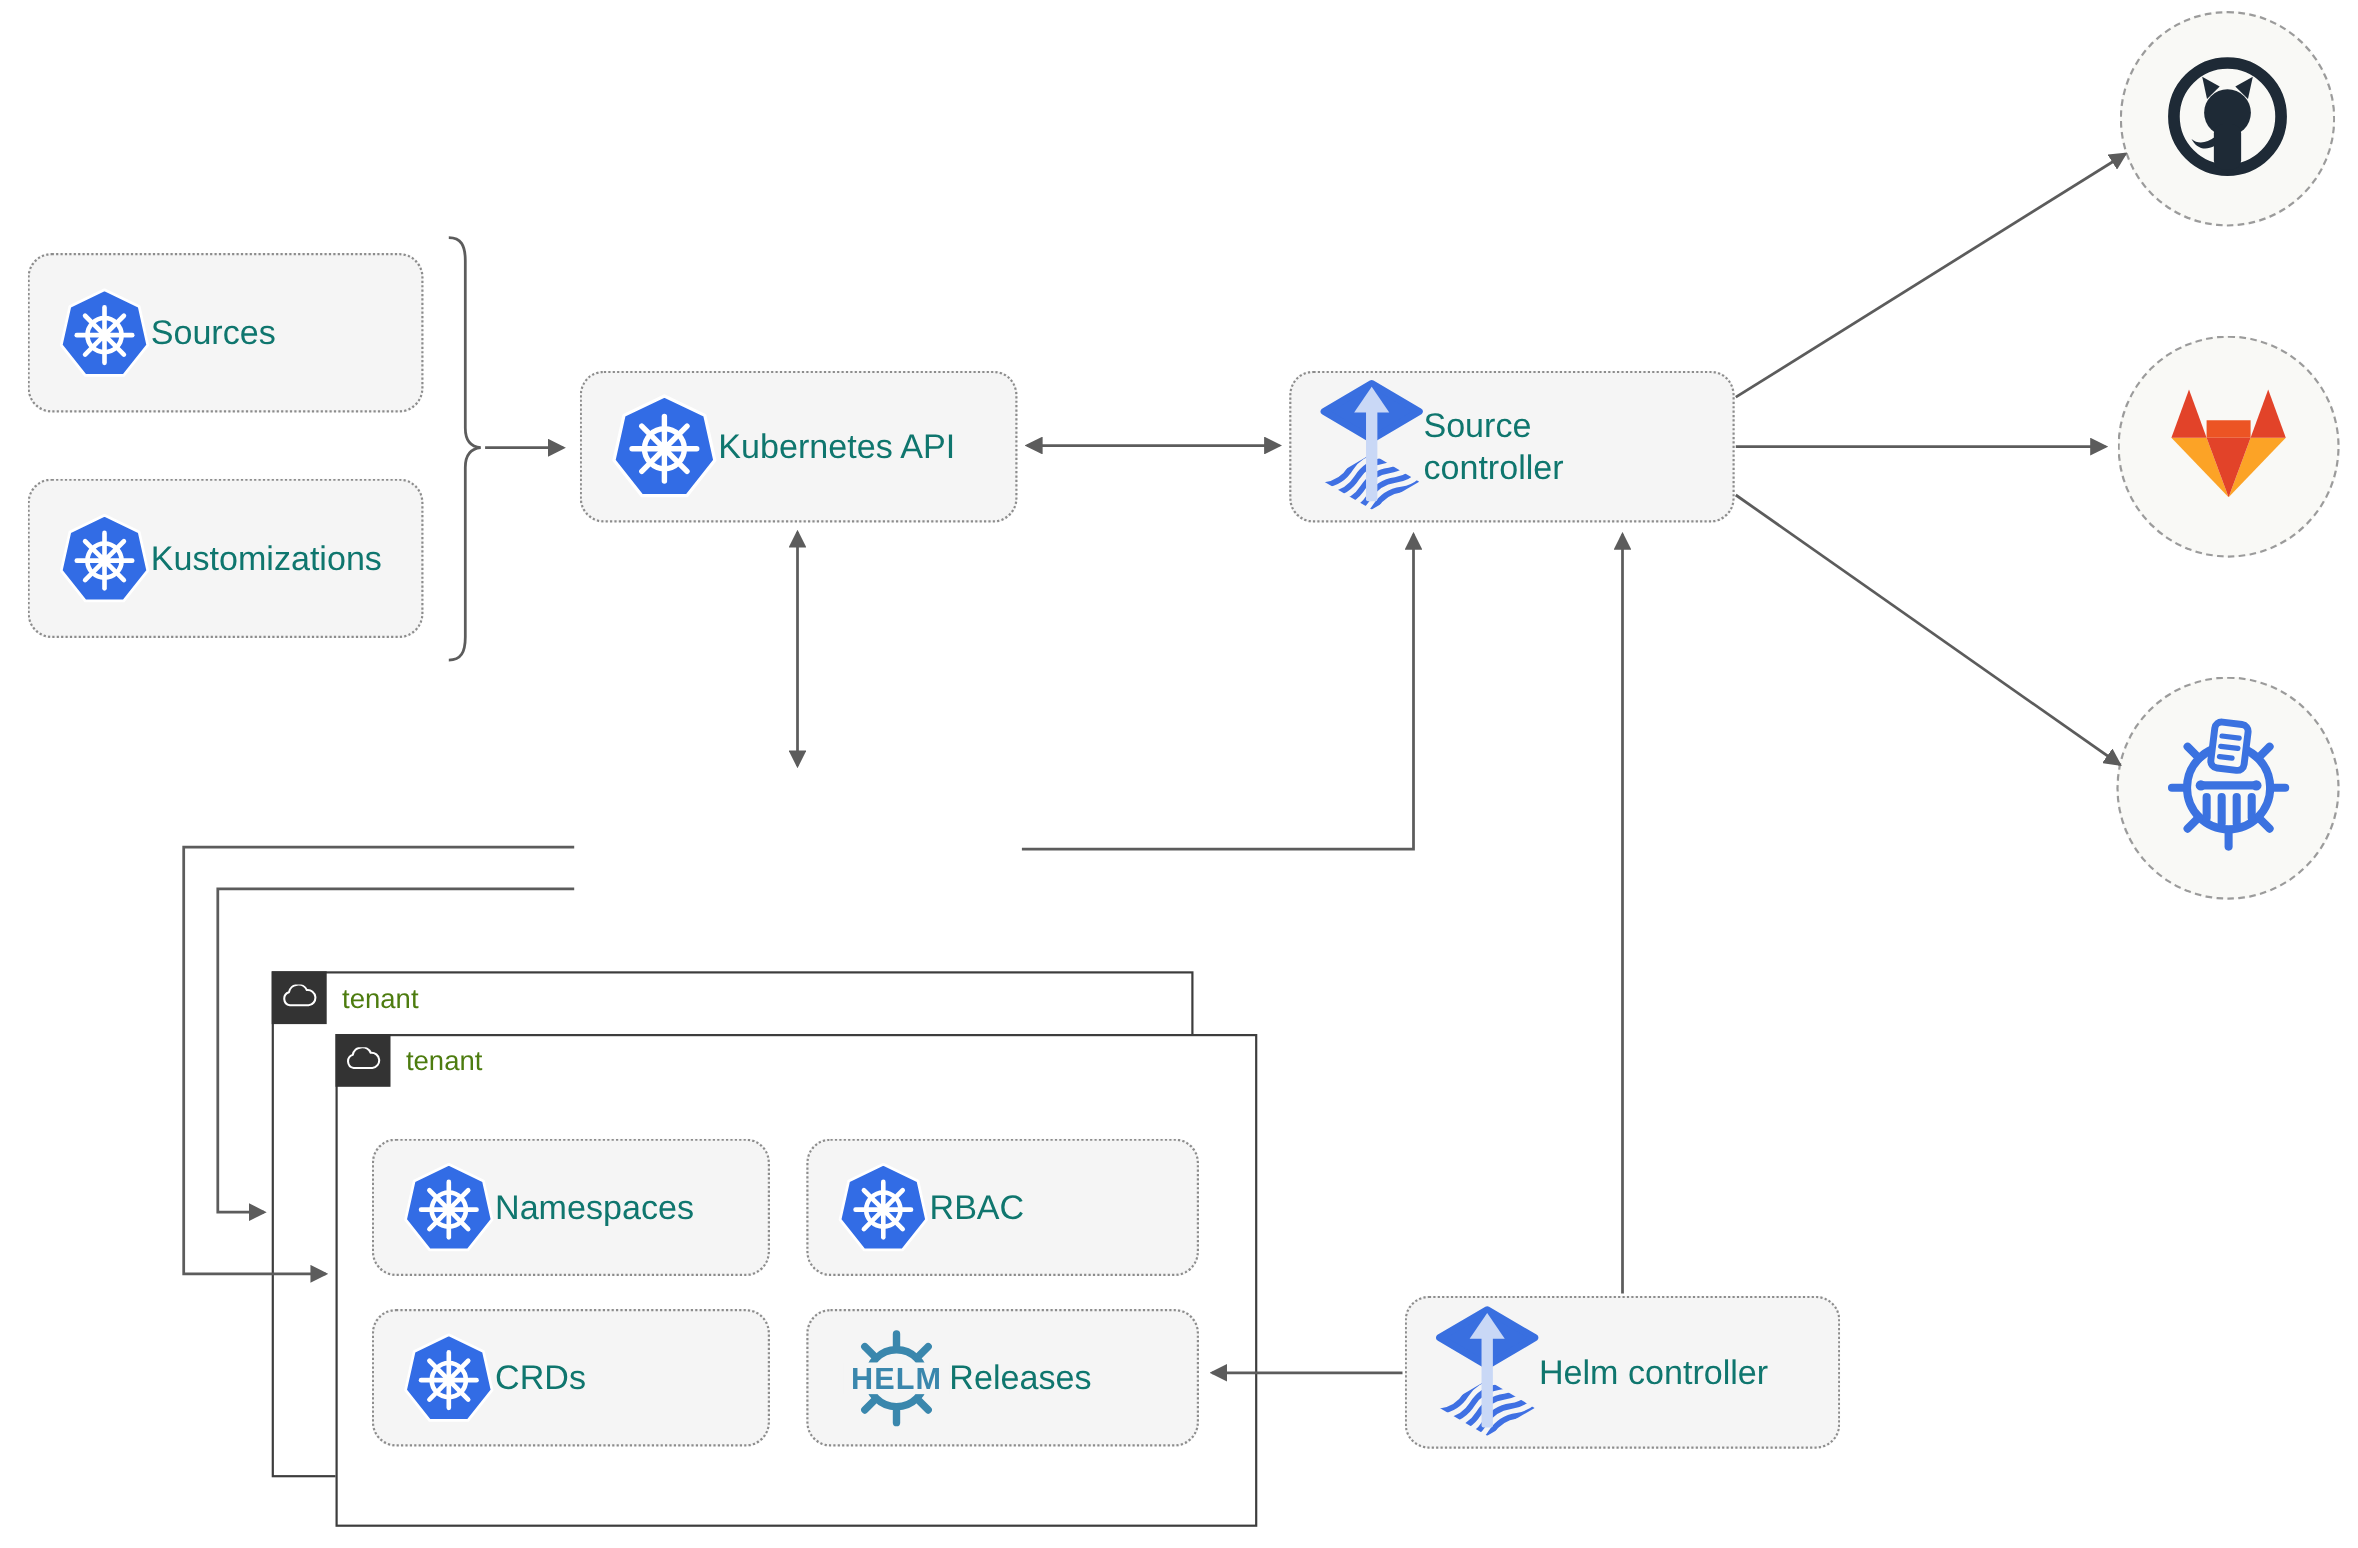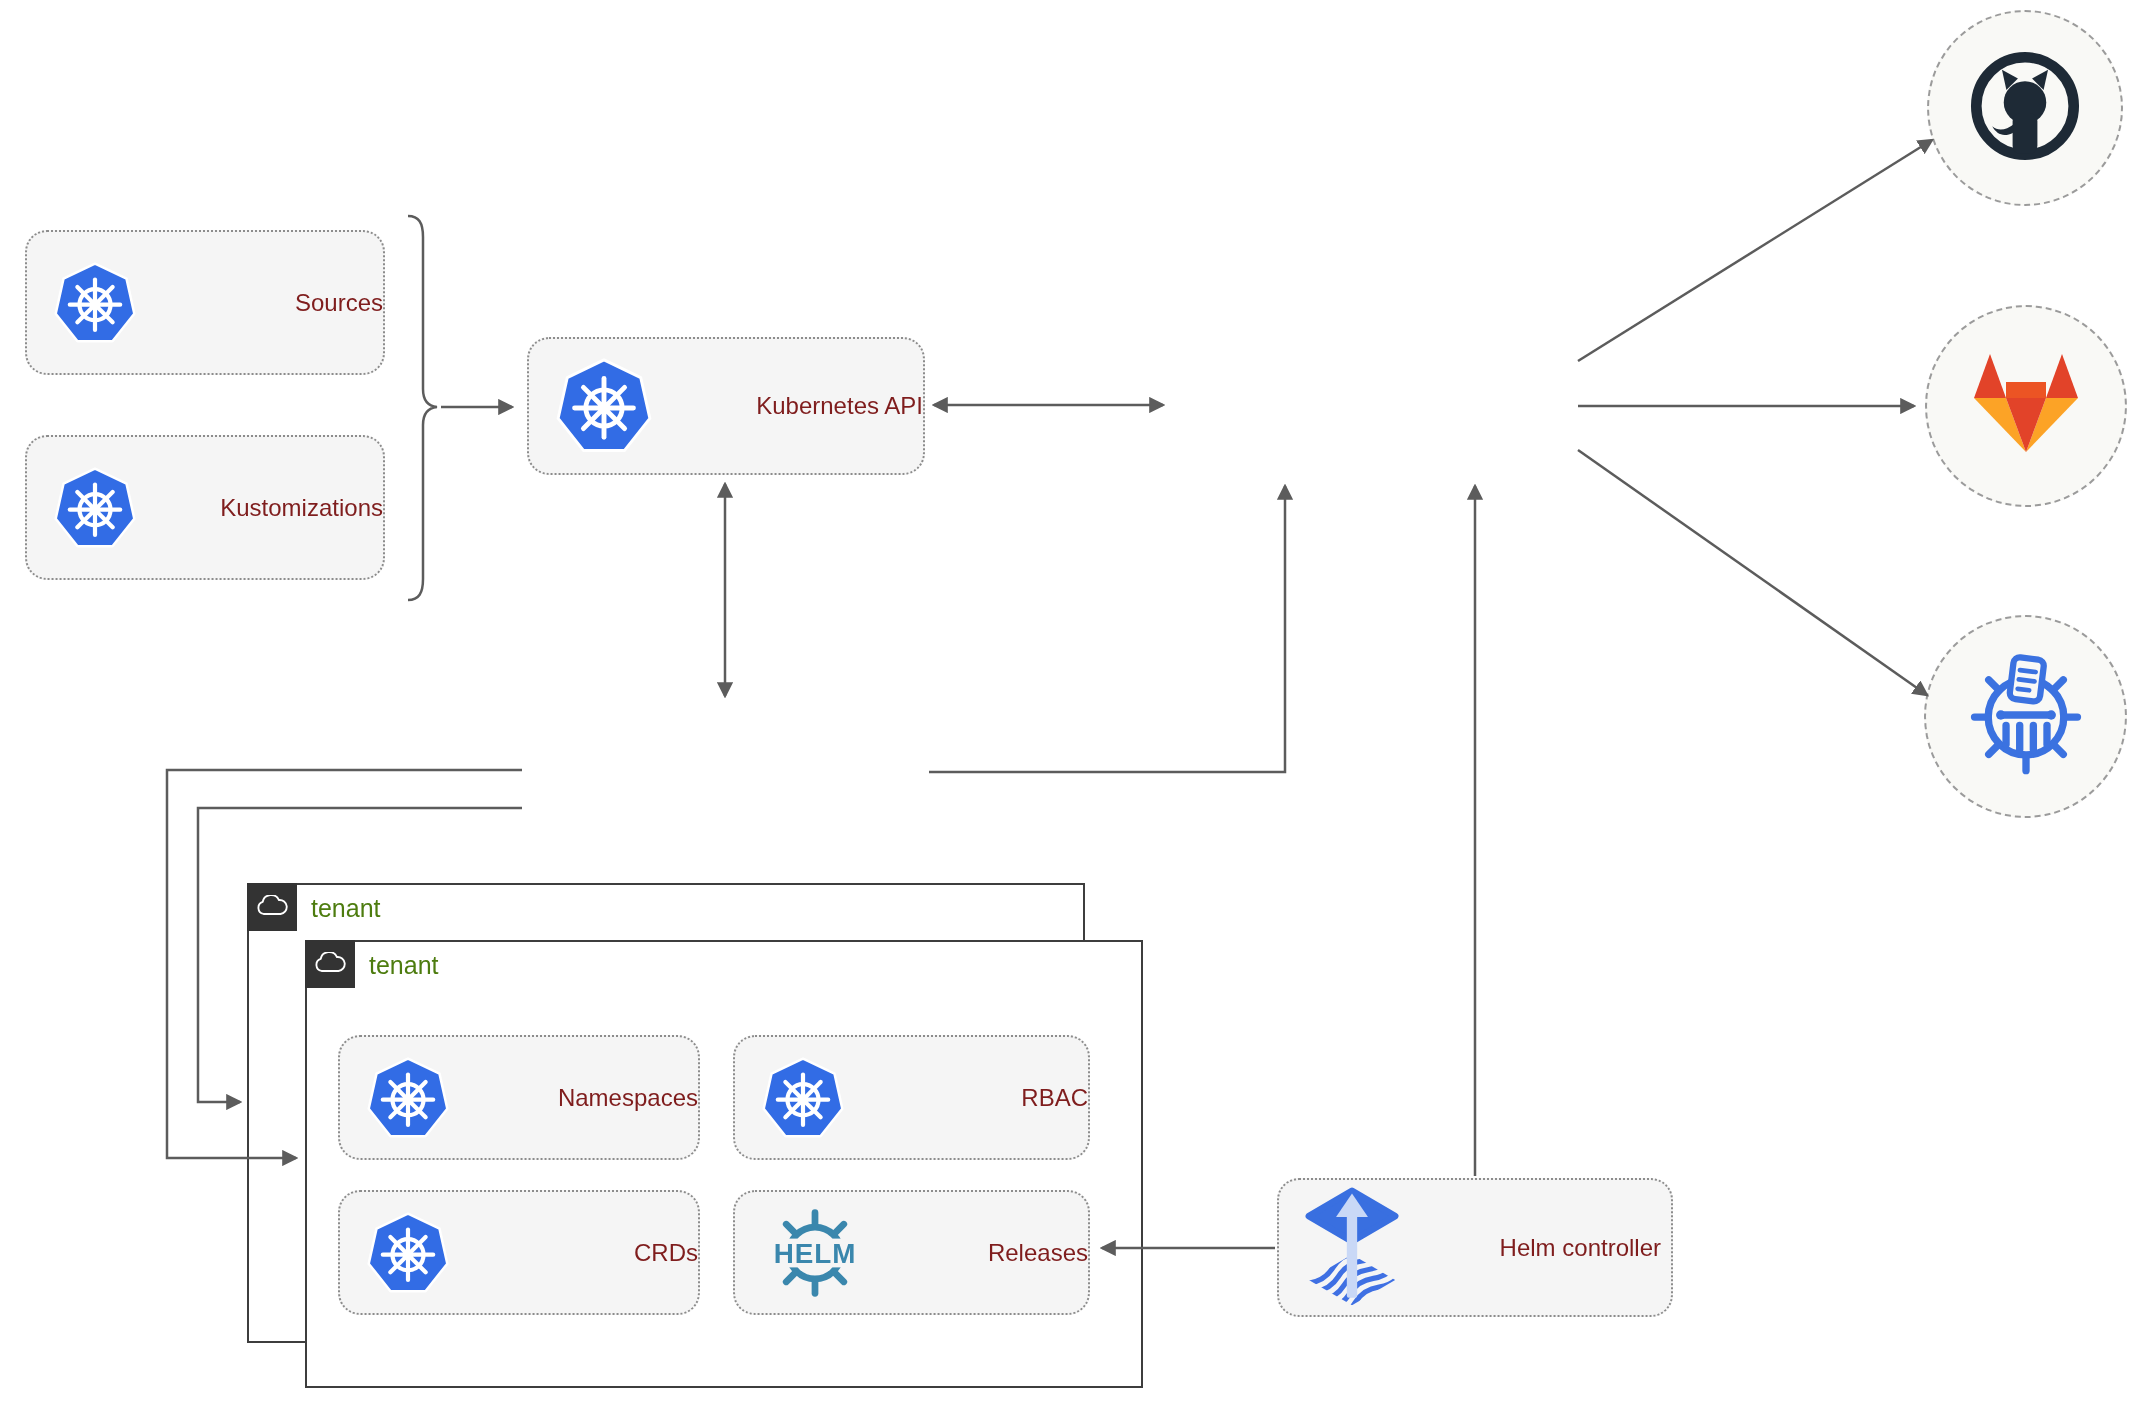--- a/index.html
+++ b/index.html
@@ -2,21 +2,21 @@
 <html><head>
 <meta charset="utf-8">
 <style>
   html,body{margin:0;padding:0;background:#ffffff;}
   .canvas{position:relative;width:2144px;height:1407px;background:#ffffff;
           font-family:"Liberation Sans",sans-serif;overflow:hidden;}
 
   
   .node{position:absolute;background:#f5f5f5;border:2px dotted #8c8c8c;border-radius:22px;
         display:flex;align-items:center;box-sizing:border-box;z-index:3;}
-  .node .label{flex:1;text-align:right;font-size:24px;color:#7f1d1d;line-height:1.22;}
+  .node .label{flex:1;text-align:left;font-size:31px;color:#0f766e;line-height:1.22;}
   .icon-wrap{margin-left:26px;flex:0 0 auto;display:flex;align-items:flex-end;justify-content:center;}
   .ctrl .label{padding-right:10px;}
   .ctrl .label span{display:inline-block;max-width:215px;}
 
   
   .tenant{position:absolute;background:#ffffff;border:2px solid #3d3d3d;box-sizing:border-box;}
   .tenant-back{left:247px;top:883px;width:838px;height:460px;z-index:1;}
   .tenant-front{left:305px;top:940px;width:838px;height:448px;z-index:2;}
   .tenant-tab{position:absolute;left:-2px;top:-2px;width:50px;height:48px;background:#333333;
               display:flex;align-items:center;justify-content:center;}
@@ -115,20 +115,28 @@
 
   <div class="node" style="left:527px;top:337px;width:398px;height:138px;">
     <span class="icon-wrap">
       <svg width="98" height="98" viewBox="0 0 100 100">
           <use href="#k8s-logo"></use>
         </svg>
     </span>
     <span class="label">Kubernetes API</span>
   </div>
 
+  <div class="node ctrl" style="left:1172px;top:337px;width:405px;height:138px;">
+    <span class="icon-wrap">
+      <svg width="94" height="122" viewBox="0 0 100 130">
+          <use href="#flux-logo"></use>
+        </svg>
+    </span>
+    <span class="label"><span>Source controller</span></span>
+  </div>
 
 
   <div class="node ctrl" style="left:1277px;top:1178px;width:396px;height:139px;">
     <span class="icon-wrap">
       <svg width="94" height="122" viewBox="0 0 100 130">
           <use href="#flux-logo"></use>
         </svg>
     </span>
     <span class="label"><span>Helm controller</span></span>
   </div>

